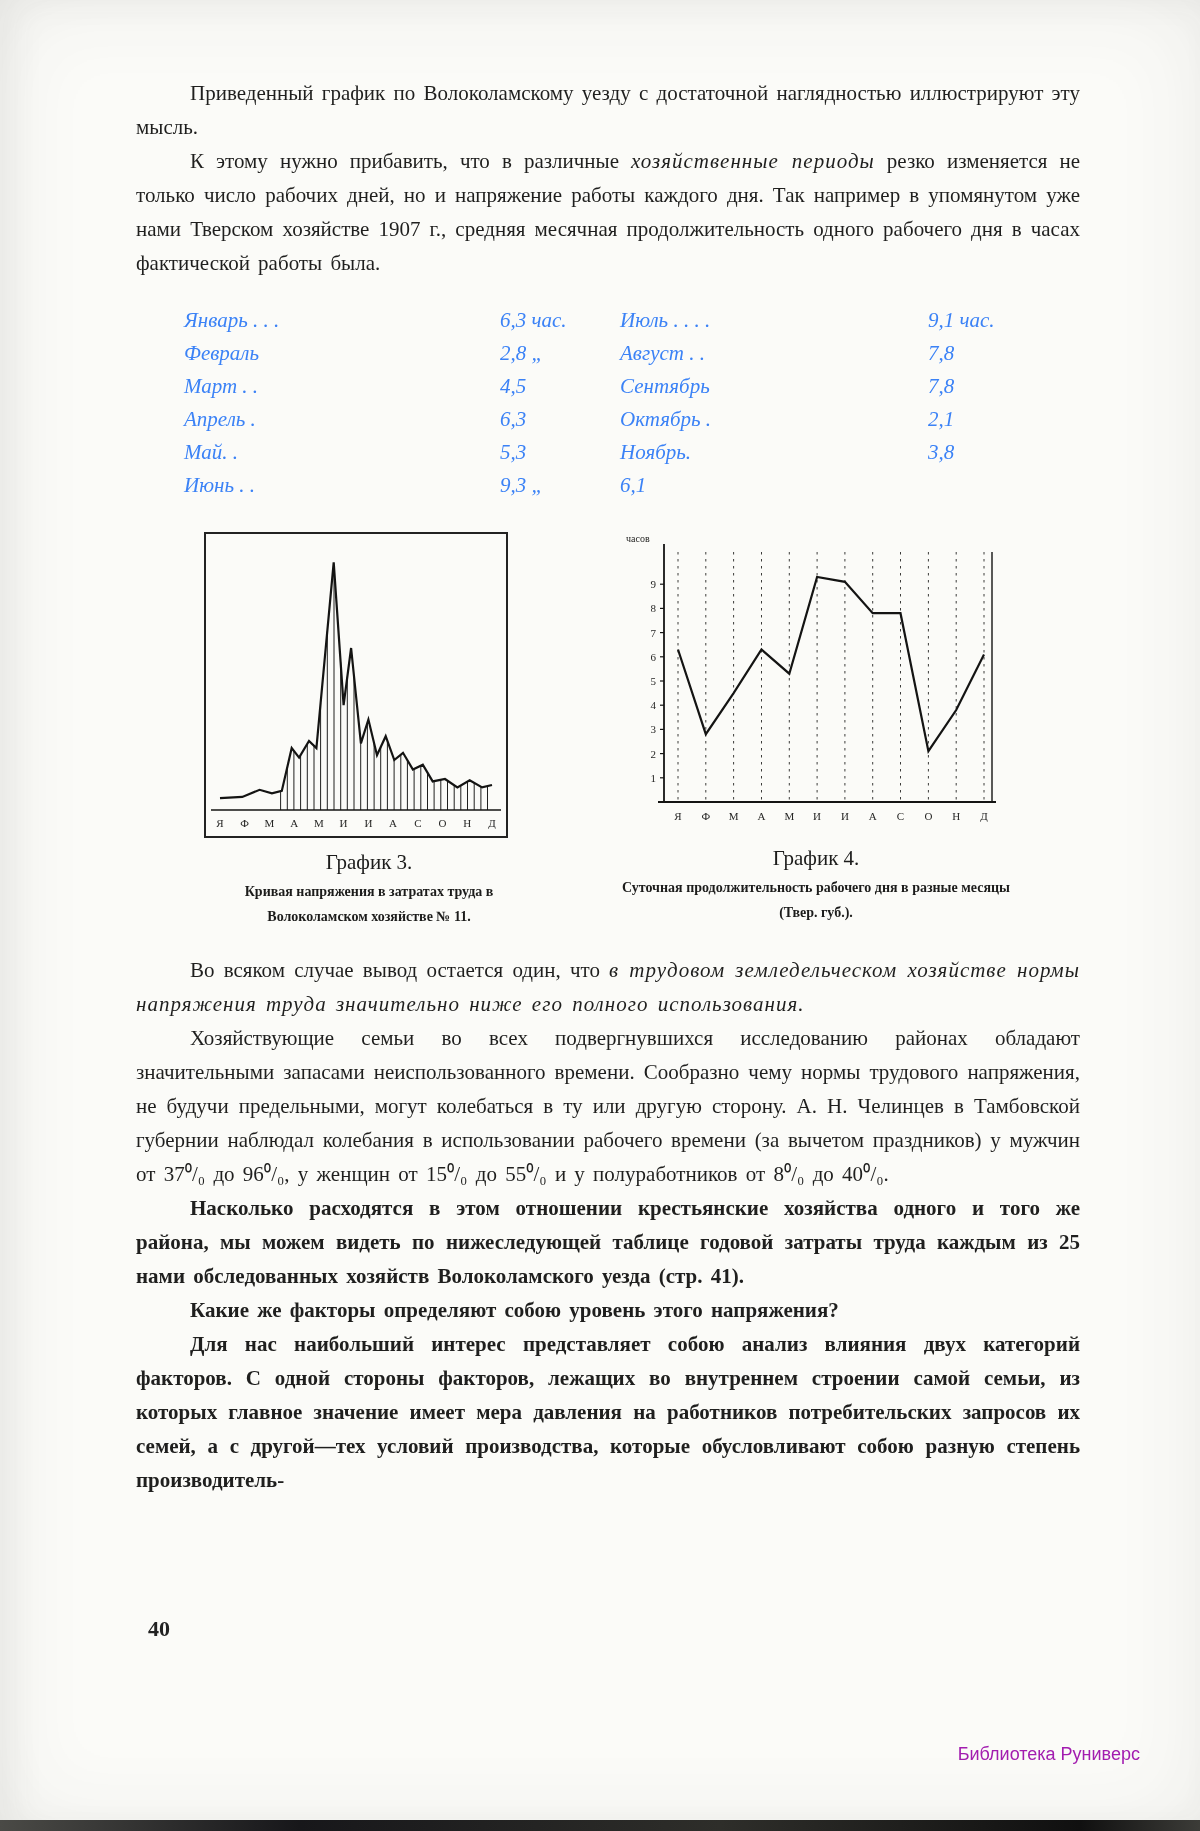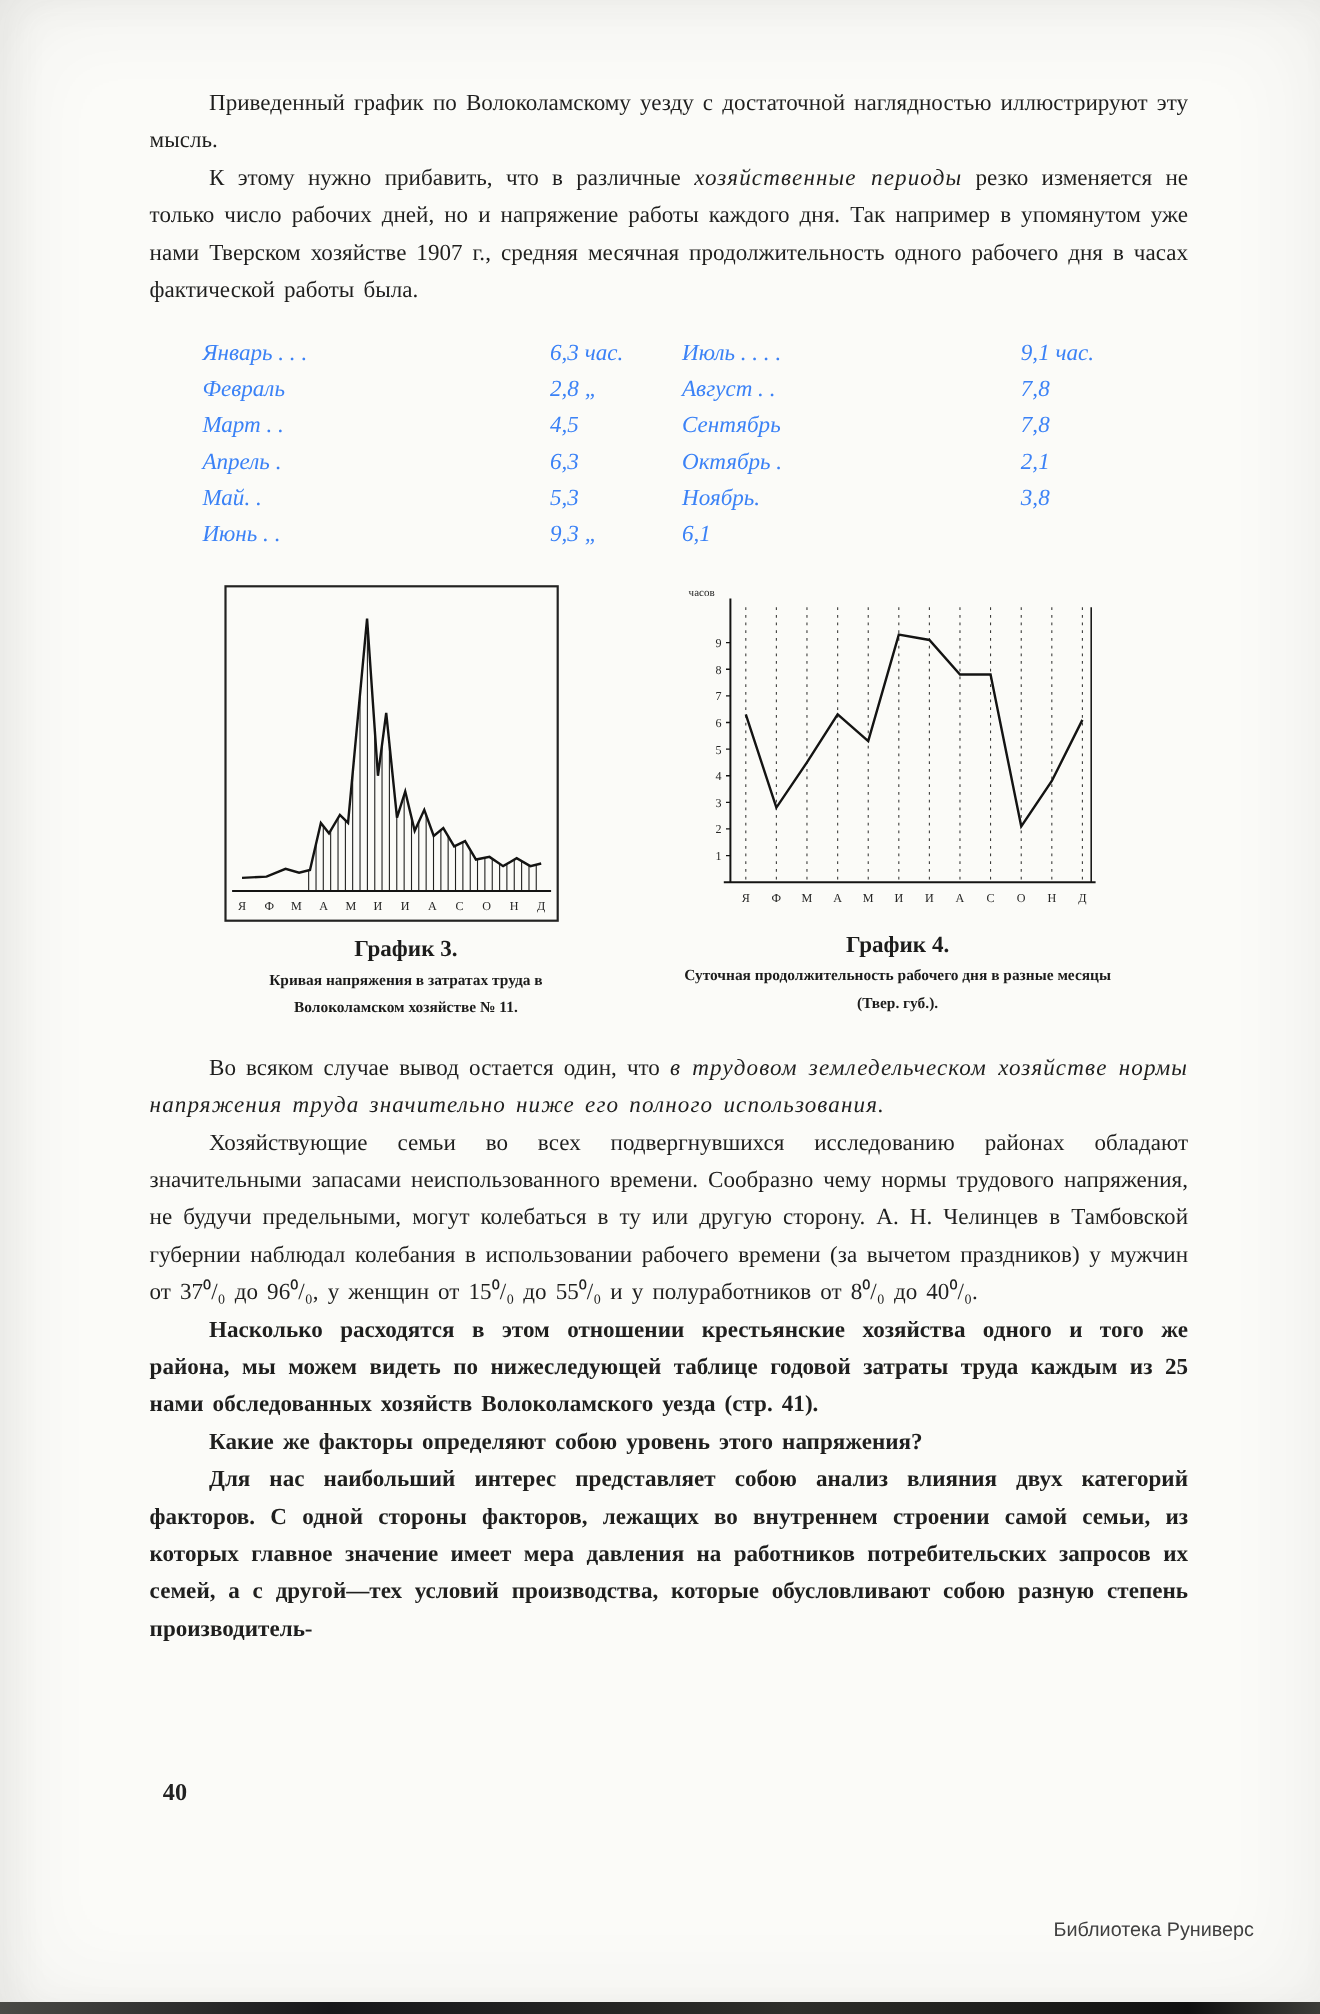--- a/index.html
+++ b/index.html
@@ -13,28 +13,28 @@
   .emph{font-style:italic;letter-spacing:1px;}
   .bold{font-weight:bold;color:#181817;}
   
   .hours-table{margin:24px 0 0 48px;font-size:21px;line-height:33px;color:#3b82f6;font-style:italic;}
   .hrow{display:grid;grid-template-columns:316px 120px 308px 1fr;}
   
   .figures{display:flex;justify-content:center;align-items:flex-start;gap:86px;margin-top:30px;}
   figure{margin:0;text-align:center;}
   #chart3-svg{border:2px solid #232322;background:#fbfbf8;display:block;}
   #chart4-svg{display:block;}
-  .fig-title{font-size:21px;font-weight:bold;margin-top:12px;color:#1c1c1b;}
+  .fig-title{font-size:21px;font-weight:normal;margin-top:12px;color:#1c1c1b;}
   .fig-cap{font-size:14px;font-weight:bold;line-height:25px;margin:4px auto 0;color:#1c1c1b;}
   .fig3-cap{width:330px;}
   .fig4-cap{width:392px;}
   
   .page-number{position:absolute;left:148px;top:1616px;font-size:22px;color:#222;font-weight:bold;}
   .watermark{position:absolute;right:60px;top:1744px;font-family:"Liberation Sans",sans-serif;
-             font-size:18px;color:#404040;}
+             font-size:18px;color:#a21caf;}
   .page-bottom-edge{position:absolute;left:0;right:0;bottom:0;height:11px;
              background:linear-gradient(90deg,#4a4a46,#17171a 25%,#2e2e2a 60%,#101010 90%,#3c3c38);}
 </style>
 </head>
 <body>
 
 <div class="page">
   <div class="content">
 
     <p class="body"><span>Приведенный график по Волоколамскому уезду с достаточной наглядностью иллюстрируют эту мысль.</span></p>

